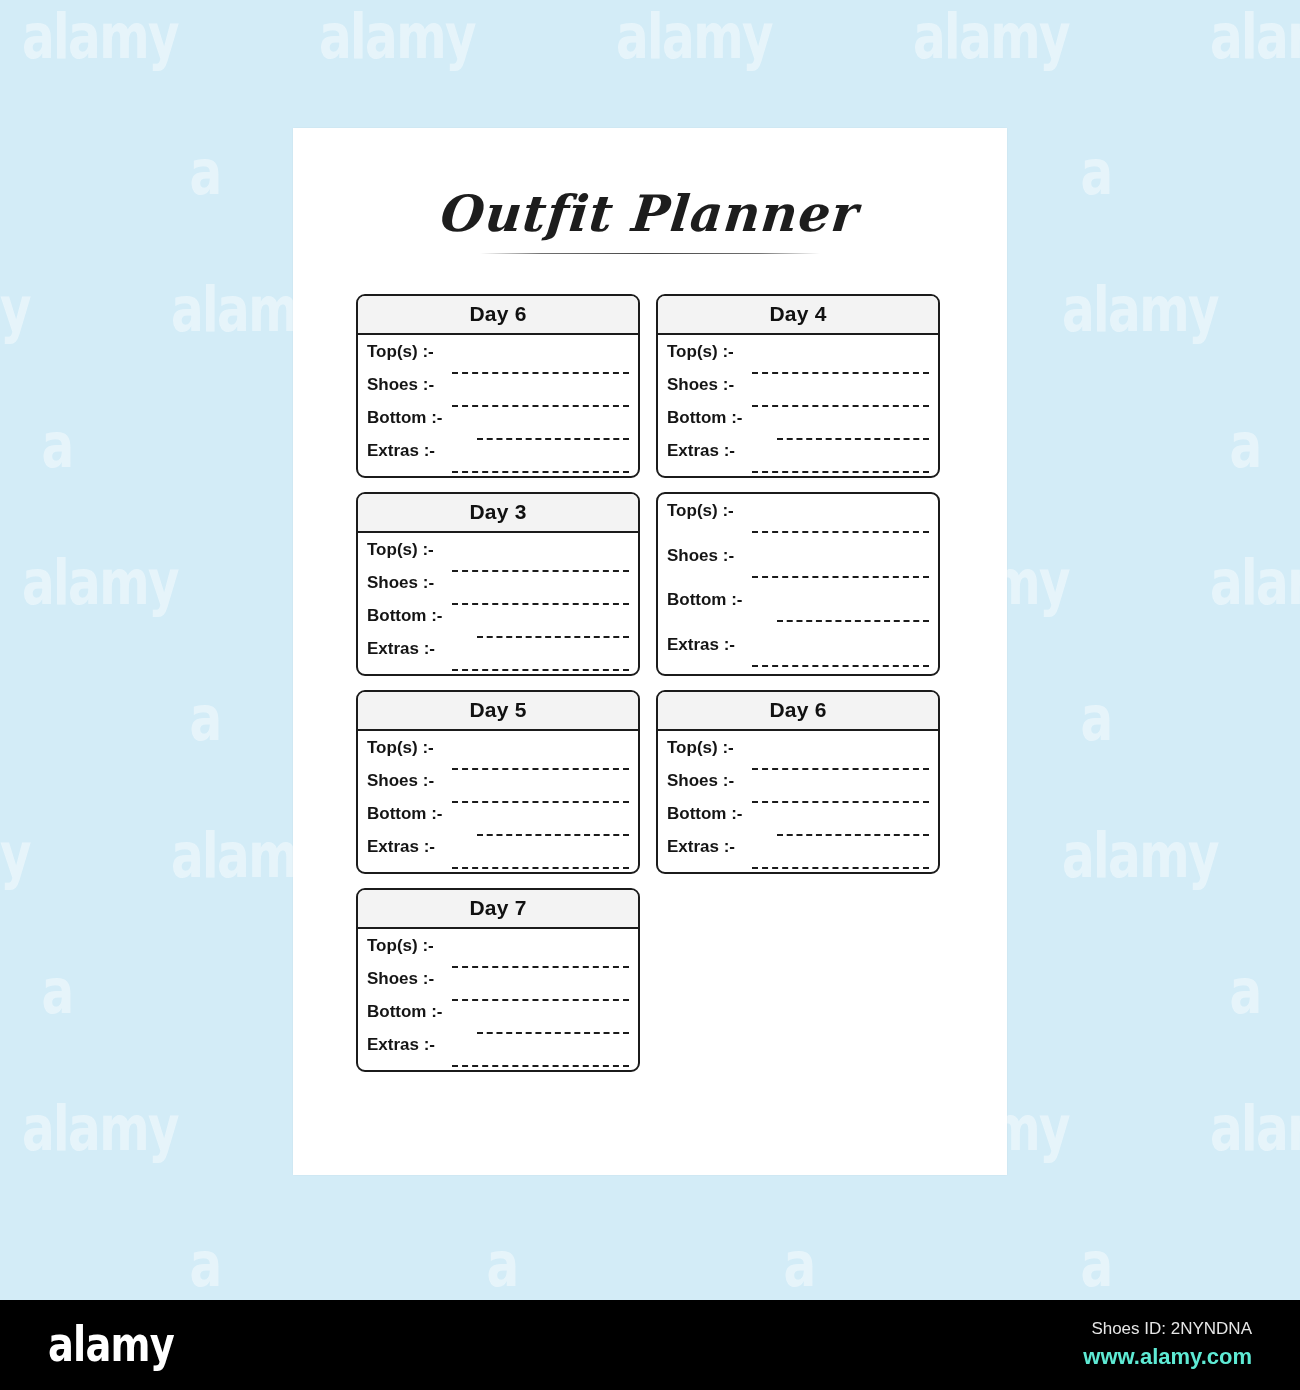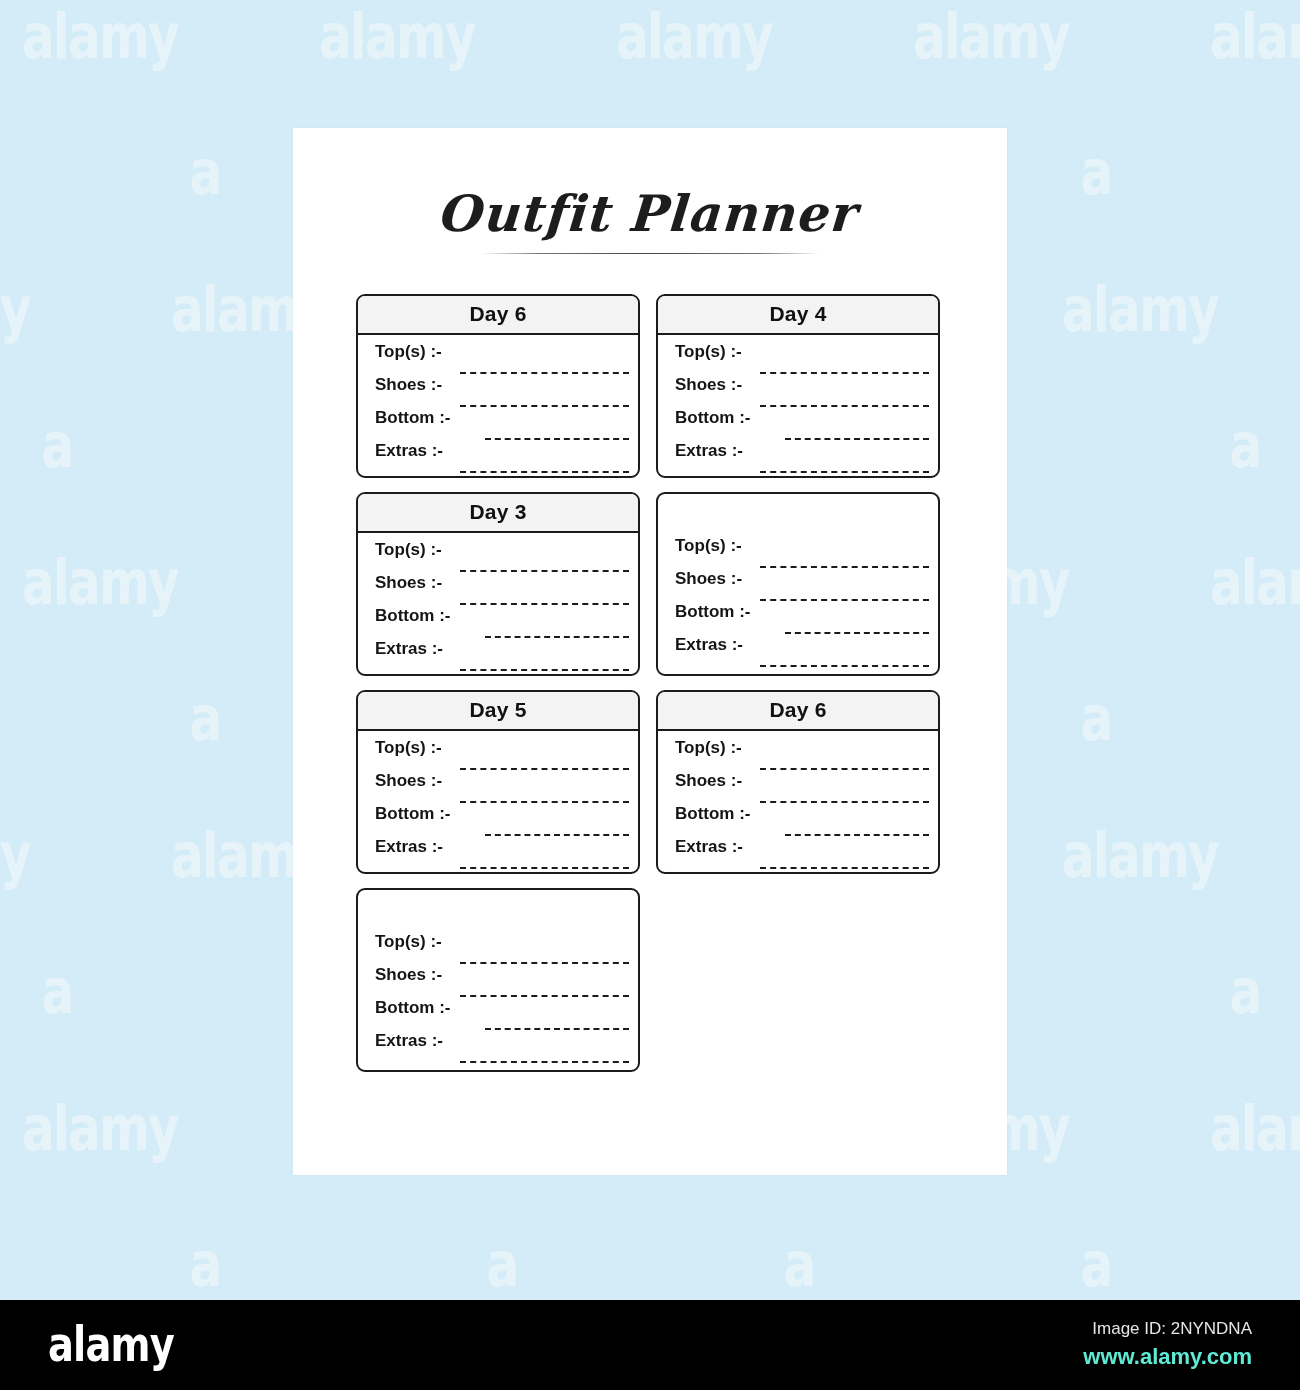--- a/index.html
+++ b/index.html
@@ -112,24 +112,24 @@
     text-align: center;
     font-size: 21px;
     font-weight: 700;
     color: #111111;
     padding: 6px 0 7px 0;
     letter-spacing: .2px;
     flex: 0 0 auto;
   }
   .card-body {
     flex: 1 1 auto;
-    padding: 7px 9px 6px 17px;
+    padding: 7px 9px 6px 9px;
     display: flex;
     flex-direction: column;
-    justify-content: flex-end;
+    justify-content: space-between;
   }
 
   
   .field-row {
     position: relative;
     height: 33px;
   }
   .field-label {
     font-size: 17px;
     font-weight: 700;
@@ -385,20 +385,21 @@
               <div class="field-label">Bottom :-</div>
               <div class="field-rule rule-long"></div>
             </div>
             <div class="field-row">
               <div class="field-label">Extras :-</div>
               <div class="field-rule rule-short"></div>
             </div>
           </div>
         </div>
         <div class="planner-card">
+          <div class="card-header">Day 7</div>
           <div class="card-body">
             <div class="field-row">
               <div class="field-label">Top(s) :-</div>
               <div class="field-rule rule-short"></div>
             </div>
             <div class="field-row">
               <div class="field-label">Shoes :-</div>
               <div class="field-rule rule-short"></div>
             </div>
             <div class="field-row">
@@ -411,18 +412,18 @@
             </div>
           </div>
         </div>
       </div>
 
   </div>
 
   <div id="footer-bar">
     <div id="alamy-logo">alamy</div>
     <div id="footer-meta">
-      <div id="footer-image-id">Image ID: 2NYNDNA</div>
+      <div id="footer-image-id">Shoes ID: 2NYNDNA</div>
       <div id="footer-url">www.alamy.com</div>
     </div>
   </div>
 
 </div>
 
 </body></html>

